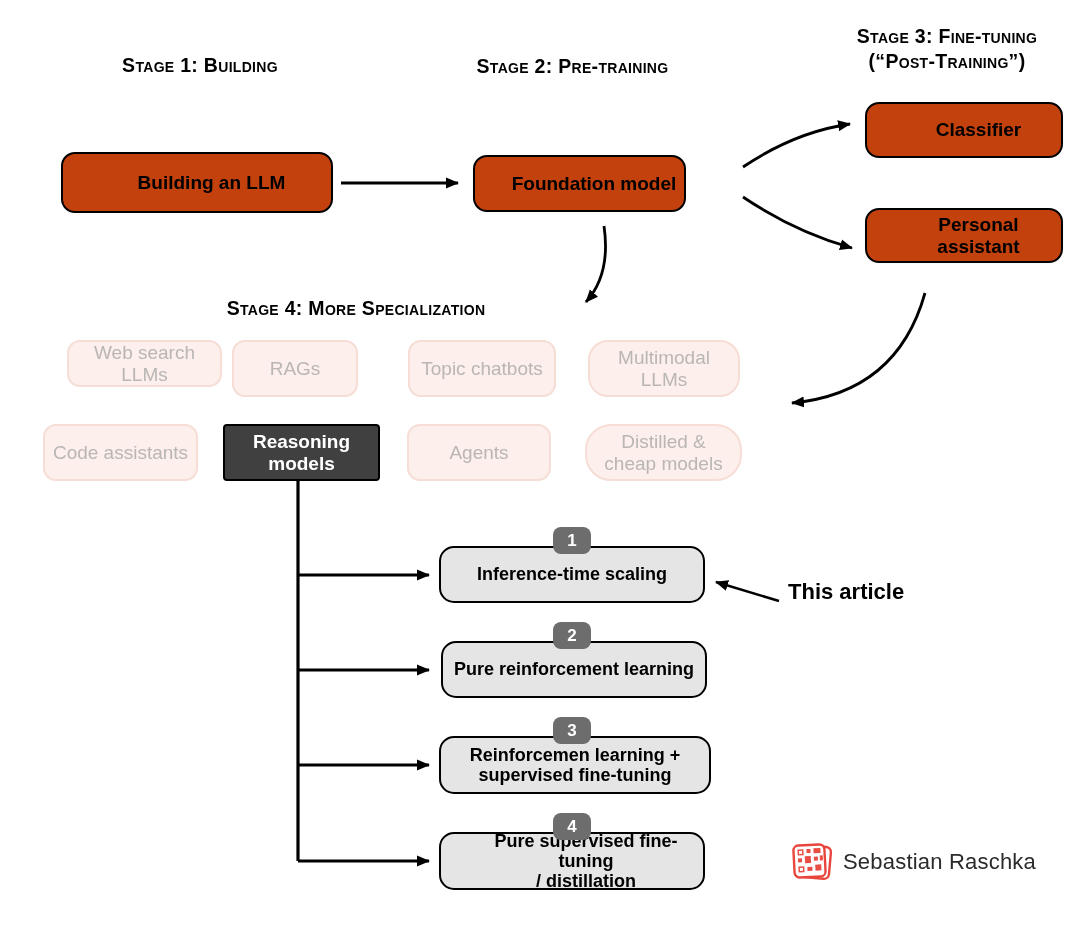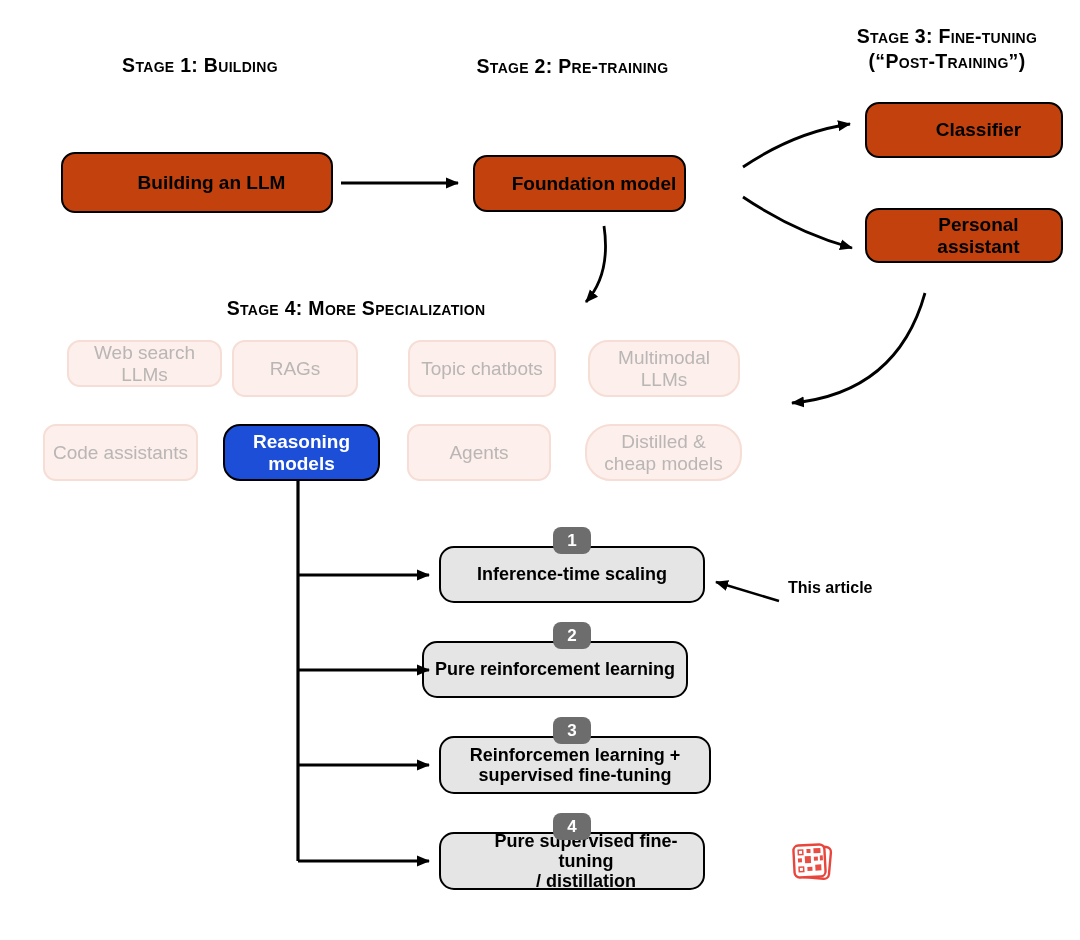--- a/index.html
+++ b/index.html
@@ -17,28 +17,28 @@
     display:flex;align-items:center;justify-content:center;text-align:center;
     font-weight:bold;font-size:19px;line-height:1.13;color:#000;
     white-space:pre-line;padding:2px 3px;
   }
   .blue{background:#c2410c;padding-left:32px;}
   .teal{background:#e5e5e5;border-radius:15px;font-size:18px;}
   .faded{
     background:#fdefeb;border:2.5px solid #f6ddd5;color:#b9b6b4;
     font-weight:normal;border-radius:13px;
   }
-  .red{background:#1d4ed8;color:#ffffff;border-radius:17px;}
+  .red{background:#404040;color:#ffffff;border-radius:4px;}
   .badge{
     position:absolute;width:38px;height:27px;background:#6d6d6d;border-radius:8px;
     color:#fff;font-weight:bold;font-size:17px;
     display:flex;align-items:center;justify-content:center;z-index:5;
   }
   .annotation{
-    position:absolute;font-weight:bold;font-size:16px;color:#000;white-space:nowrap;
+    position:absolute;font-weight:bold;font-size:22px;color:#000;white-space:nowrap;
   }
   .credit{
     position:absolute;left:790px;top:840px;display:flex;align-items:center;gap:9px;
   }
   .credit-name{font-size:22px;color:#2b2b2b;letter-spacing:.2px;}
   svg.overlay{position:absolute;left:0;top:0;pointer-events:none;}
 </style>
 </head>
 <body>
 
@@ -62,21 +62,21 @@
 <div class="box faded" style="left:588px;top:340px;width:152px;height:57px;border-radius:20px;">Multimodal
 LLMs</div>
 <div class="box faded" style="left:43px;top:424px;width:155px;height:57px;">Code assistants</div>
 <div class="box red" style="left:223px;top:424px;width:157px;height:57px;">Reasoning
 models</div>
 <div class="box faded" style="left:407px;top:424px;width:144px;height:57px;">Agents</div>
 <div class="box faded" style="left:585px;top:424px;width:157px;height:57px;border-radius:26px;">Distilled &amp;
 cheap models</div>
 
 <div class="box teal" style="left:439px;top:546px;width:266px;height:57px;">Inference-time scaling</div>
-<div class="box teal" style="left:422px;top:641px;width:266px;height:57px;">Pure reinforcement learning</div>
+<div class="box teal" style="left:441px;top:641px;width:266px;height:57px;">Pure reinforcement learning</div>
 <div class="box teal" style="left:439px;top:736px;width:272px;height:58px;">Reinforcemen learning +
 supervised fine-tuning</div>
 <div class="box teal" style="left:439px;top:832px;width:266px;height:58px;padding-left:31px;">Pure supervised fine-tuning
 / distillation</div>
 
 <div class="badge" style="left:553px;top:527px;">1</div>
 <div class="badge" style="left:553px;top:622px;">2</div>
 <div class="badge" style="left:553px;top:717px;">3</div>
 <div class="badge" style="left:553px;top:813px;">4</div>
 
@@ -117,13 +117,14 @@
         <rect x="15" y="16" width="6" height="7"></rect>
         <rect x="24" y="17" width="4" height="4"></rect>
         <rect x="30" y="16" width="3" height="5"></rect>
         <rect x="8" y="26" width="6" height="6"></rect>
         <rect x="9.5" y="27.5" width="3" height="3" fill="#fff"></rect>
         <rect x="17" y="27" width="5" height="4"></rect>
         <rect x="25" y="25" width="6" height="6"></rect>
       </g>
     </g>
   </svg>
+  <span class="credit-name">Sebastian Raschka</span>
 </div>
 
 </body></html>

